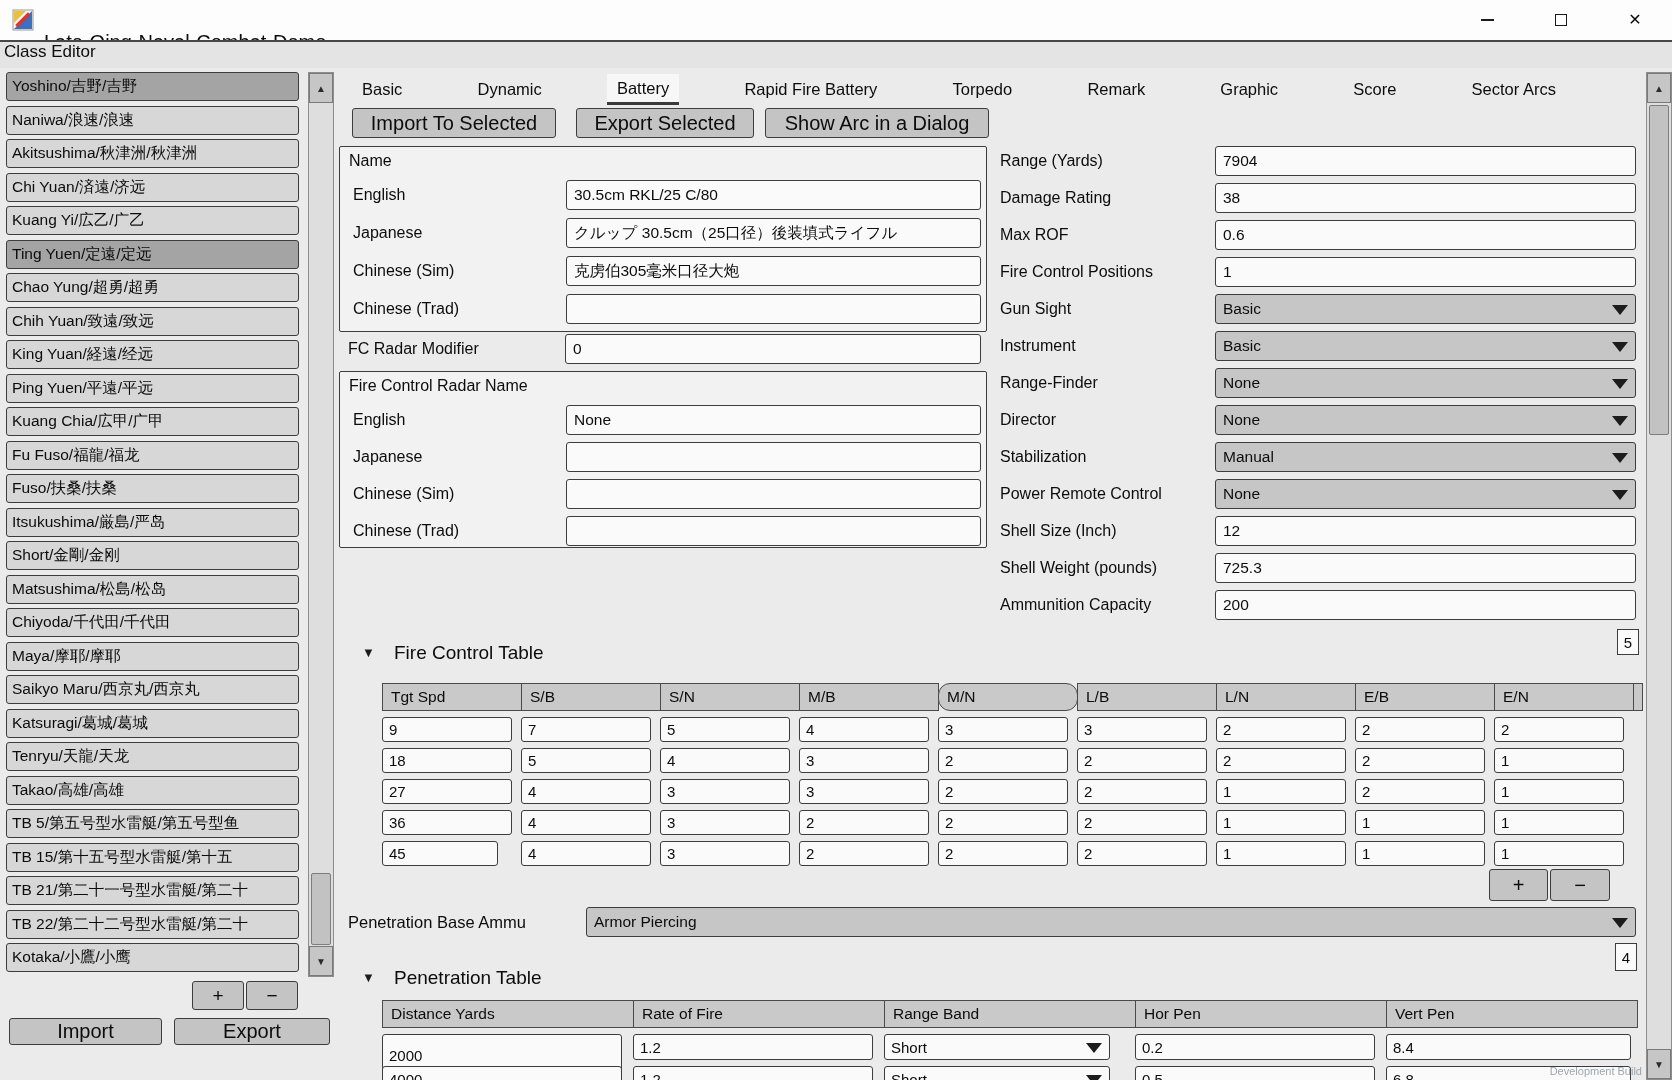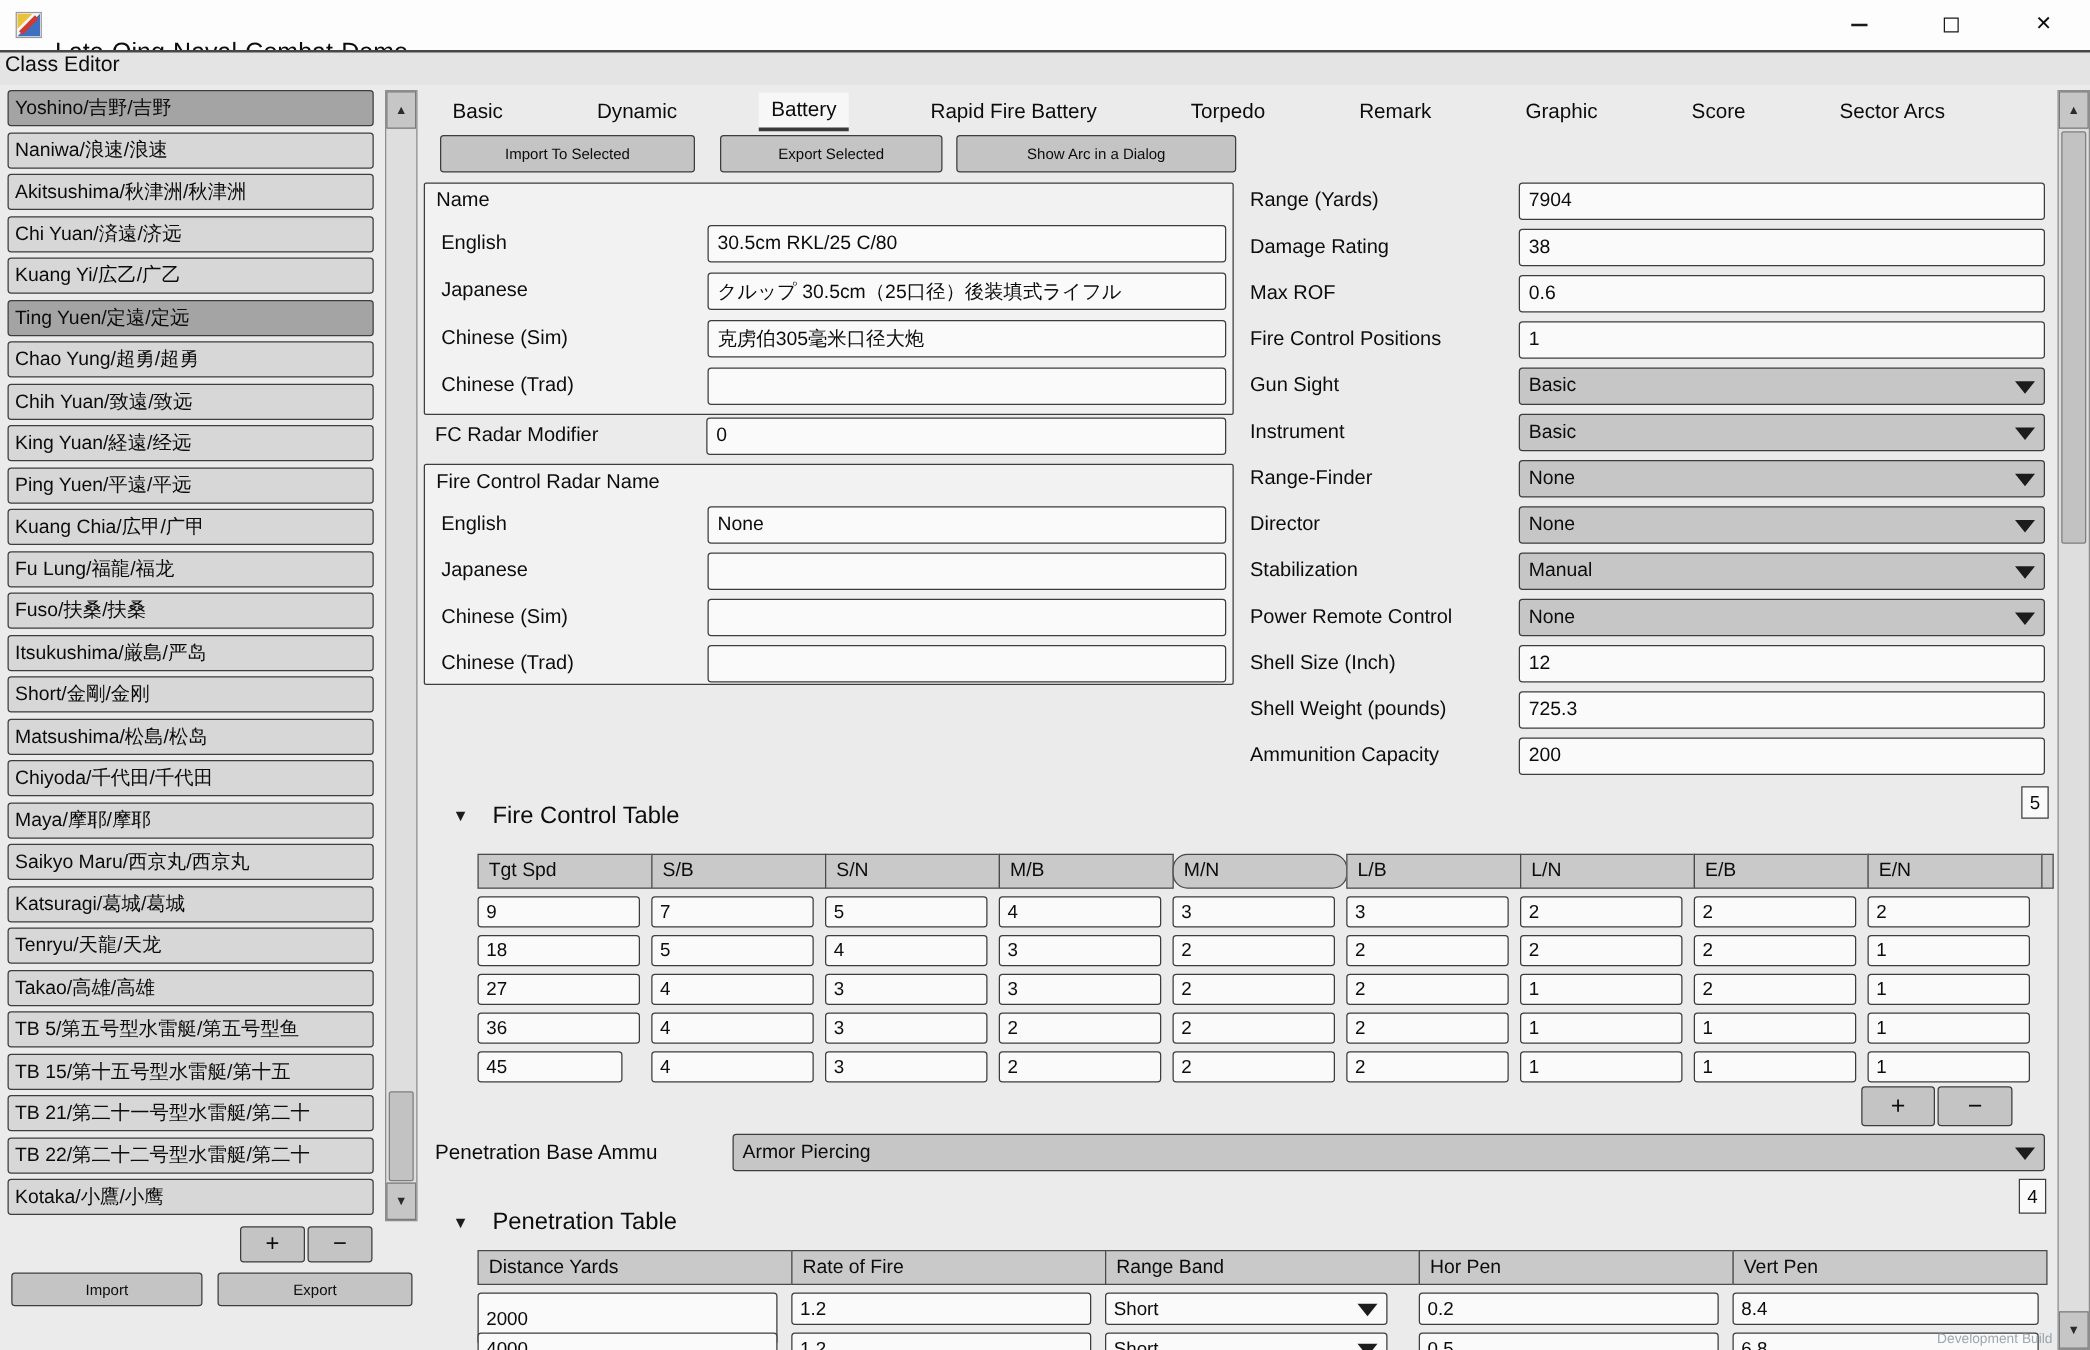--- a/index.html
+++ b/index.html
@@ -13,21 +13,21 @@
   .app-icon{width:22px;height:22px;margin-left:12px;flex:0 0 auto;}
   .title-text{margin-left:10px;font-size:20px;margin-top:45px;}
   .win-controls{margin-left:auto;display:flex;height:40px;}
   .win-btn{width:74px;height:40px;display:flex;align-items:center;justify-content:center;}
   .min-glyph{display:block;width:13px;height:2px;background:#1a1a1a;}
   .max-glyph{display:block;width:12px;height:12px;border:1.5px solid #1a1a1a;box-sizing:border-box;}
   .close-glyph{font-size:16px;line-height:1;}
   
   .class-editor-bar{position:absolute;left:0;top:40px;width:1672px;height:28px;background:#e4e4e4;border-top:2px solid #474747;display:flex;padding-left:4px;box-sizing:border-box;font-size:17px;}
   
-  .btn{position:absolute;background:#c4c4c4;border:1px solid #3d3d3d;border-radius:3px;display:flex;align-items:center;justify-content:center;font-size:12px;box-sizing:border-box;white-space:nowrap;overflow:hidden;}
+  .btn{position:absolute;background:#c4c4c4;border:1px solid #3d3d3d;border-radius:3px;display:flex;align-items:center;justify-content:center;font-size:20px;box-sizing:border-box;white-space:nowrap;overflow:hidden;}
   .field{position:absolute;background:#fafafa;border:1px solid #3d3d3d;border-radius:3px;font-size:15.5px;display:flex;align-items:center;padding:0 7px;box-sizing:border-box;white-space:nowrap;overflow:hidden;}
   .gray{background:#c6c6c6;}
   .dd{padding-right:26px;}
   .dd::after{content:'';position:absolute;right:7px;top:50%;margin-top:-4px;width:0;height:0;border-left:8px solid transparent;border-right:8px solid transparent;border-top:10px solid #1c1c1c;}
   .flabel{position:absolute;font-size:16px;height:30px;display:flex;align-items:center;white-space:nowrap;}
   .groupbox{position:absolute;border:1px solid #3d3d3d;border-radius:2px;background:#f2f2f2;box-sizing:border-box;}
   .groupbox-title{position:absolute;left:9px;top:5px;font-size:16px;}
   
   #ship-list{position:absolute;left:6px;top:72px;width:293px;}
   .ship-item{height:29px;margin-bottom:4.5px;background:#d7d7d7;border:1px solid #3d3d3d;border-radius:3px;font-size:15.5px;display:flex;align-items:center;padding:0 5px;box-sizing:border-box;white-space:nowrap;overflow:hidden;}
@@ -82,21 +82,21 @@
     <div class="ship-item">Naniwa/浪速/浪速</div>
     <div class="ship-item">Akitsushima/秋津洲/秋津洲</div>
     <div class="ship-item">Chi Yuan/済遠/济远</div>
     <div class="ship-item">Kuang Yi/広乙/广乙</div>
     <div class="ship-item selected">Ting Yuen/定遠/定远</div>
     <div class="ship-item">Chao Yung/超勇/超勇</div>
     <div class="ship-item">Chih Yuan/致遠/致远</div>
     <div class="ship-item">King Yuan/経遠/经远</div>
     <div class="ship-item">Ping Yuen/平遠/平远</div>
     <div class="ship-item">Kuang Chia/広甲/广甲</div>
-    <div class="ship-item">Fu Lung/福龍/福龙</div>
+    <div class="ship-item">Fu Fuso/福龍/福龙</div>
     <div class="ship-item">Fuso/扶桑/扶桑</div>
     <div class="ship-item">Itsukushima/厳島/严岛</div>
     <div class="ship-item">Short/金剛/金刚</div>
     <div class="ship-item">Matsushima/松島/松岛</div>
     <div class="ship-item">Chiyoda/千代田/千代田</div>
     <div class="ship-item">Maya/摩耶/摩耶</div>
     <div class="ship-item">Saikyo Maru/西京丸/西京丸</div>
     <div class="ship-item">Katsuragi/葛城/葛城</div>
     <div class="ship-item">Tenryu/天龍/天龙</div>
     <div class="ship-item">Takao/高雄/高雄</div>

